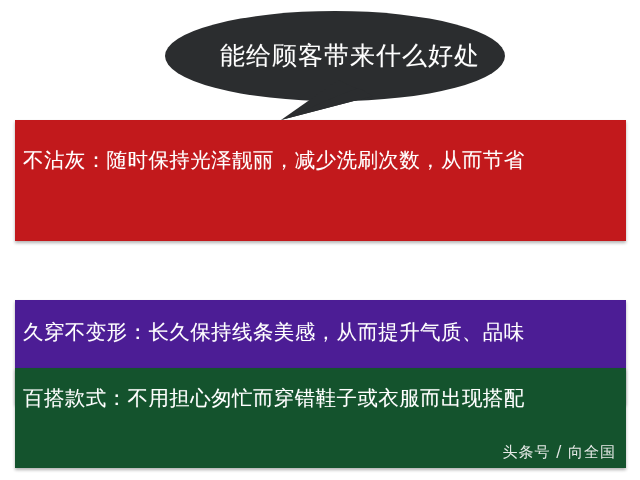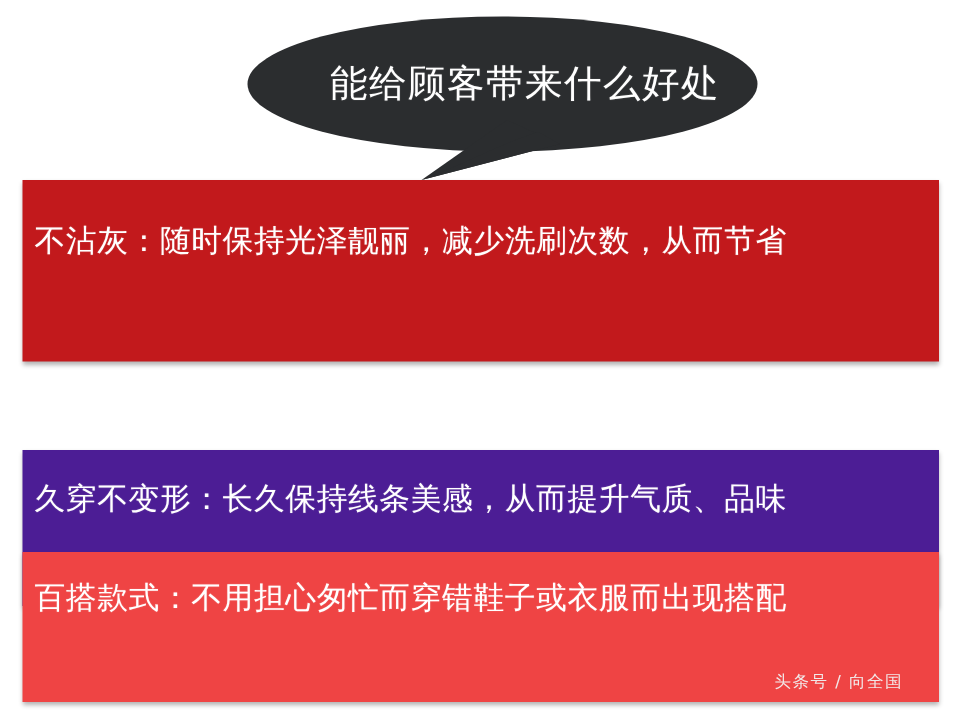--- a/index.html
+++ b/index.html
@@ -80,31 +80,31 @@
   #box-yellow {
     top: 252px;
     height: 104px;
     background: #4c1d95;
     padding-top: 10px;
     margin-top: 48px;
   }
   #box-blue {
     top: 368px;
     height: 100px;
-    background: #ef4444;
+    background: #14532d;
     padding-top: 8px;
   }
 
   
   .watermark {
     position: absolute;
-    right: 24px;
+    right: 10px;
     bottom: 6px;
     color: #f2f2f2;
-    font-size: 11px;
+    font-size: 15px;
     letter-spacing: 1px;
     white-space: nowrap;
     opacity: 0.95;
     margin-left: 47px;
   }
 </style>
 </head>
 <body>
 
 <div id="canvas">

